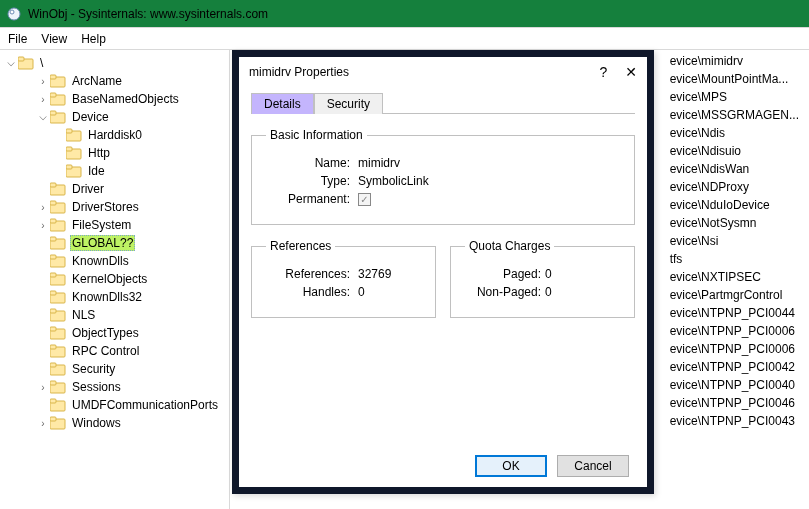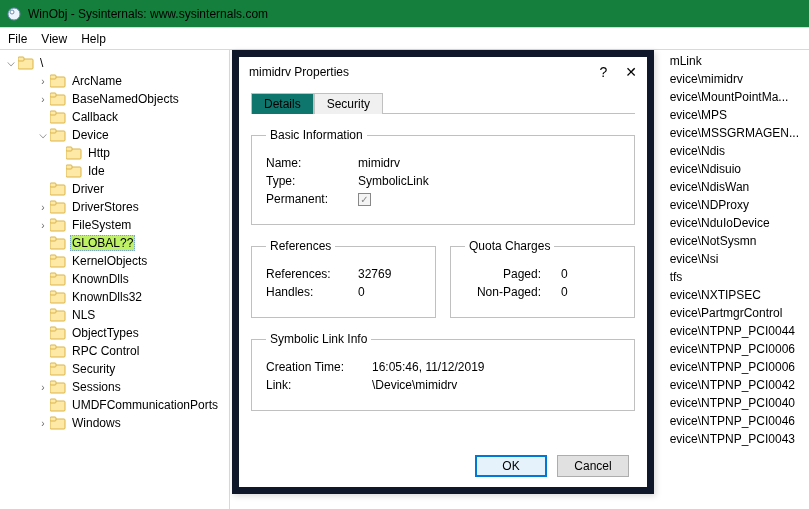--- a/index.html
+++ b/index.html
@@ -25,33 +25,33 @@
   .link-icon { width:14px; height:14px; display:inline-flex; }
 
   
   .dialog { position: absolute; left: 232px; top: 50px; width: 422px; height: 444px; background: #fff; border: 7px solid #0f172a; box-shadow: 2px 2px 6px rgba(0,0,0,.15); }
   .dlg-title { height: 30px; display: flex; align-items: center; padding: 0 10px; }
   .dlg-title .spacer { flex:1; }
   .dlg-title .help { font-size: 14px; margin-right: 18px; cursor: default; }
   .dlg-title .close { font-size: 14px; cursor: default; }
   .dlg-body { padding: 6px 12px 0 12px; }
   .tabs { display: flex; align-items: flex-end; }
-  .tab { padding: 3px 12px; border: 1px solid #c0c0c0; border-bottom: none; background: #0f766e; cursor: default; position: relative; }
+  .tab { padding: 3px 12px; border: 1px solid #c0c0c0; border-bottom: none; background: #c4b5fd; cursor: default; position: relative; }
   .tab.inactive { background: #f0f0f0; border-top-color:#c0c0c0; }
   .tab.active { z-index: 2; }
   .tabline { height: 1px; background:#c0c0c0; margin-top:-1px; }
   fieldset { border: 1px solid #c0c0c0; margin: 14px 0 0 0; padding: 10px 14px 14px 14px; }
   legend { padding: 0 4px; }
   .row { display: flex; align-items: center; margin: 4px 0; }
-  .klabel { width: 84px; margin-right: 8px; }
+  .klabel { width: 84px; text-align: right; margin-right: 8px; }
   .klabel.wide { width: 98px; }
   .chk { width: 13px; height: 13px; border: 1px solid #888; display:inline-flex; align-items:center; justify-content:center; background:#f4f4f4; color:#888; font-size:10px; }
   .two-col { display: flex; gap: 14px; }
   .two-col fieldset { flex: 1; }
-  .right-label { width: 76px; text-align:right; margin-right:20px; }
+  .right-label { width: 76px; text-align:right; margin-right:4px; }
   .dlg-buttons { position:absolute; bottom:10px; right:18px; display:flex; gap:10px; }
   .btn { min-width: 72px; height: 22px; border: 1px solid #adadad; background: #e1e1e1; display:inline-flex; align-items:center; justify-content:center; cursor:default; }
   .btn.primary { border: 1px solid #0078d7; background: #e5f1fb; box-shadow: inset 0 0 0 1px #0078d7; }
 
   svg { display:block; }
 </style>
 </head>
 <body>
 
 <div class="titlebar">
@@ -98,47 +98,47 @@
           <span class="expander">›</span>
           <span class="folder">
             <svg width="16" height="14">
               <rect x="0" y="3" width="15" height="10" rx="1" fill="#ffe9a6" stroke="#d9b54a"></rect>
               <rect x="0" y="1" width="6" height="4" rx="1" fill="#ffe9a6" stroke="#d9b54a"></rect>
             </svg>
           </span>
           <span class="label-wrap">BaseNamedObjects</span>
         </div>
         <div class="tree-row indent-2">
-          <span class="expander empty">›</span>
-          <span class="folder">
-            <svg width="16" height="14">
-              <rect x="0" y="3" width="15" height="10" rx="1" fill="#ffe9a6" stroke="#d9b54a"></rect>
-              <rect x="0" y="1" width="6" height="4" rx="1" fill="#ffe9a6" stroke="#d9b54a"></rect>
-            </svg>
-          </span>
-          <span class="label-wrap">Callback</span>
-        </div>
-        <div class="tree-row indent-2">
           <span class="expander">⌵</span>
           <span class="folder">
             <svg width="16" height="14">
               <rect x="0" y="3" width="15" height="10" rx="1" fill="#ffe9a6" stroke="#d9b54a"></rect>
               <rect x="0" y="1" width="6" height="4" rx="1" fill="#ffe9a6" stroke="#d9b54a"></rect>
             </svg>
           </span>
           <span class="label-wrap">Device</span>
         </div>
         <div class="tree-row indent-3">
           <span class="expander empty">›</span>
           <span class="folder">
             <svg width="16" height="14">
               <rect x="0" y="3" width="15" height="10" rx="1" fill="#ffe9a6" stroke="#d9b54a"></rect>
               <rect x="0" y="1" width="6" height="4" rx="1" fill="#ffe9a6" stroke="#d9b54a"></rect>
             </svg>
           </span>
+          <span class="label-wrap">Harddisk0</span>
+        </div>
+        <div class="tree-row indent-3">
+          <span class="expander empty">›</span>
+          <span class="folder">
+            <svg width="16" height="14">
+              <rect x="0" y="3" width="15" height="10" rx="1" fill="#ffe9a6" stroke="#d9b54a"></rect>
+              <rect x="0" y="1" width="6" height="4" rx="1" fill="#ffe9a6" stroke="#d9b54a"></rect>
+            </svg>
+          </span>
           <span class="label-wrap">Http</span>
         </div>
         <div class="tree-row indent-3">
           <span class="expander empty">›</span>
           <span class="folder">
             <svg width="16" height="14">
               <rect x="0" y="3" width="15" height="10" rx="1" fill="#ffe9a6" stroke="#d9b54a"></rect>
               <rect x="0" y="1" width="6" height="4" rx="1" fill="#ffe9a6" stroke="#d9b54a"></rect>
             </svg>
           </span>
@@ -185,31 +185,31 @@
           <span class="label-wrap">GLOBAL??</span>
         </div>
         <div class="tree-row indent-2">
           <span class="expander empty">›</span>
           <span class="folder">
             <svg width="16" height="14">
               <rect x="0" y="3" width="15" height="10" rx="1" fill="#ffe9a6" stroke="#d9b54a"></rect>
               <rect x="0" y="1" width="6" height="4" rx="1" fill="#ffe9a6" stroke="#d9b54a"></rect>
             </svg>
           </span>
+          <span class="label-wrap">KnownDlls</span>
+        </div>
+        <div class="tree-row indent-2">
+          <span class="expander empty">›</span>
+          <span class="folder">
+            <svg width="16" height="14">
+              <rect x="0" y="3" width="15" height="10" rx="1" fill="#ffe9a6" stroke="#d9b54a"></rect>
+              <rect x="0" y="1" width="6" height="4" rx="1" fill="#ffe9a6" stroke="#d9b54a"></rect>
+            </svg>
+          </span>
           <span class="label-wrap">KernelObjects</span>
-        </div>
-        <div class="tree-row indent-2">
-          <span class="expander empty">›</span>
-          <span class="folder">
-            <svg width="16" height="14">
-              <rect x="0" y="3" width="15" height="10" rx="1" fill="#ffe9a6" stroke="#d9b54a"></rect>
-              <rect x="0" y="1" width="6" height="4" rx="1" fill="#ffe9a6" stroke="#d9b54a"></rect>
-            </svg>
-          </span>
-          <span class="label-wrap">KnownDlls</span>
         </div>
         <div class="tree-row indent-2">
           <span class="expander empty">›</span>
           <span class="folder">
             <svg width="16" height="14">
               <rect x="0" y="3" width="15" height="10" rx="1" fill="#ffe9a6" stroke="#d9b54a"></rect>
               <rect x="0" y="1" width="6" height="4" rx="1" fill="#ffe9a6" stroke="#d9b54a"></rect>
             </svg>
           </span>
           <span class="label-wrap">KnownDlls32</span>
@@ -282,21 +282,20 @@
               <rect x="0" y="1" width="6" height="4" rx="1" fill="#ffe9a6" stroke="#d9b54a"></rect>
             </svg>
           </span>
           <span class="label-wrap">Windows</span>
         </div>
       </div>
   </div>
 
   <div class="listpane">
     <div class="listcol" id="list-col">
-        <div>mLink</div>
         <div>evice\mimidrv</div>
         <div>evice\MountPointMa...</div>
         <div>evice\MPS</div>
         <div>evice\MSSGRMAGEN...</div>
         <div>evice\Ndis</div>
         <div>evice\Ndisuio</div>
         <div>evice\NdisWan</div>
         <div>evice\NDProxy</div>
         <div>evice\NduIoDevice</div>
         <div>evice\NotSysmn</div>
@@ -373,29 +372,18 @@
           <span class="right-label">Paged:</span>
           <span>0</span>
         </div>
         <div class="row">
           <span class="right-label">Non-Paged:</span>
           <span>0</span>
         </div>
       </fieldset>
     </div>
 
-    <fieldset style="min-height:70px;">
-      <legend>Symbolic Link Info</legend>
-      <div class="row">
-        <span class="klabel wide">Creation Time:</span>
-        <span>16:05:46, 11/12/2019</span>
-      </div>
-      <div class="row">
-        <span class="klabel wide">Link:</span>
-        <span>\Device\mimidrv</span>
-      </div>
-    </fieldset>
   </div>
   <div class="dlg-buttons">
     <div class="btn primary">OK</div>
     <div class="btn">Cancel</div>
   </div>
 </div>
 
 </body></html>

